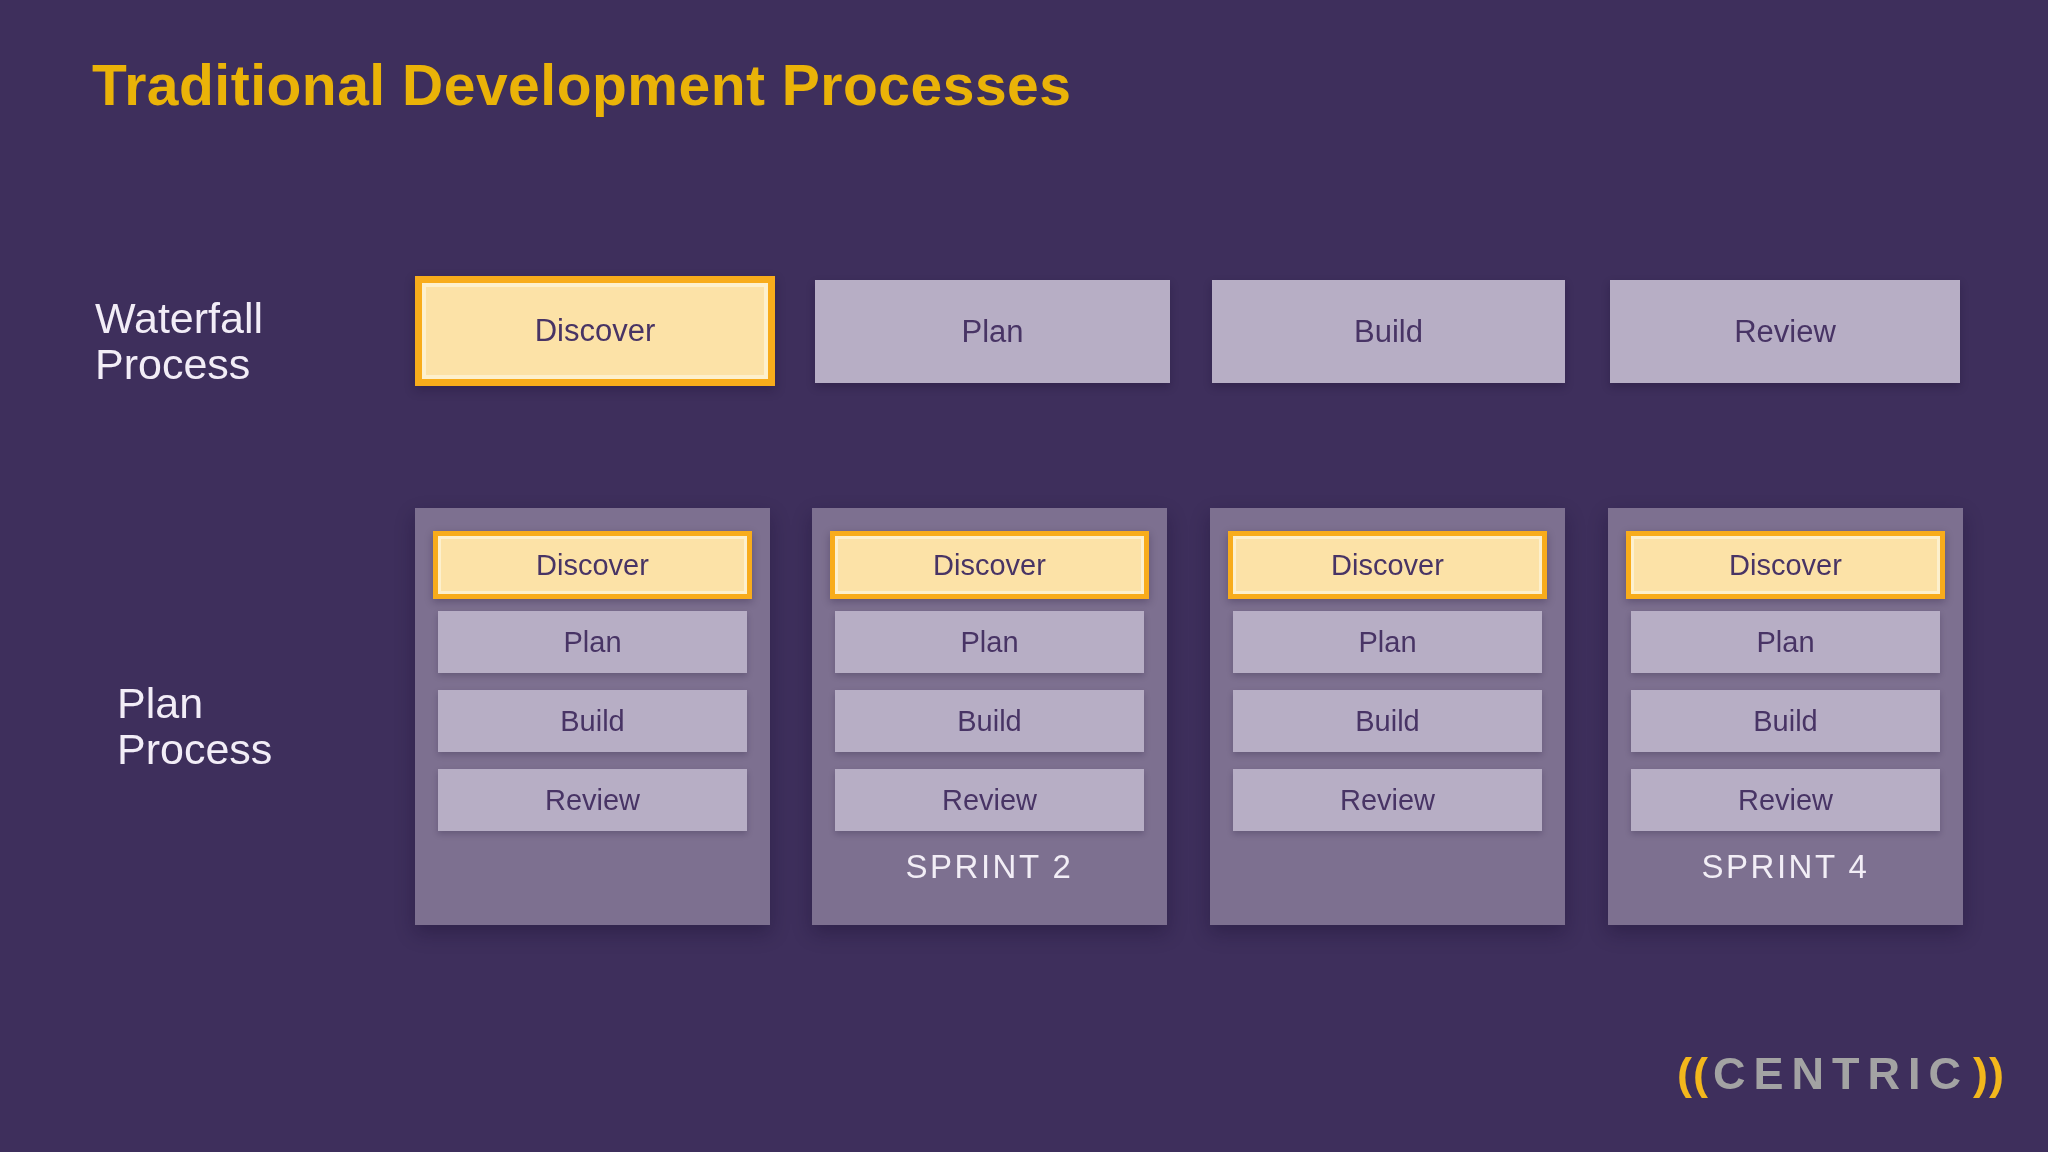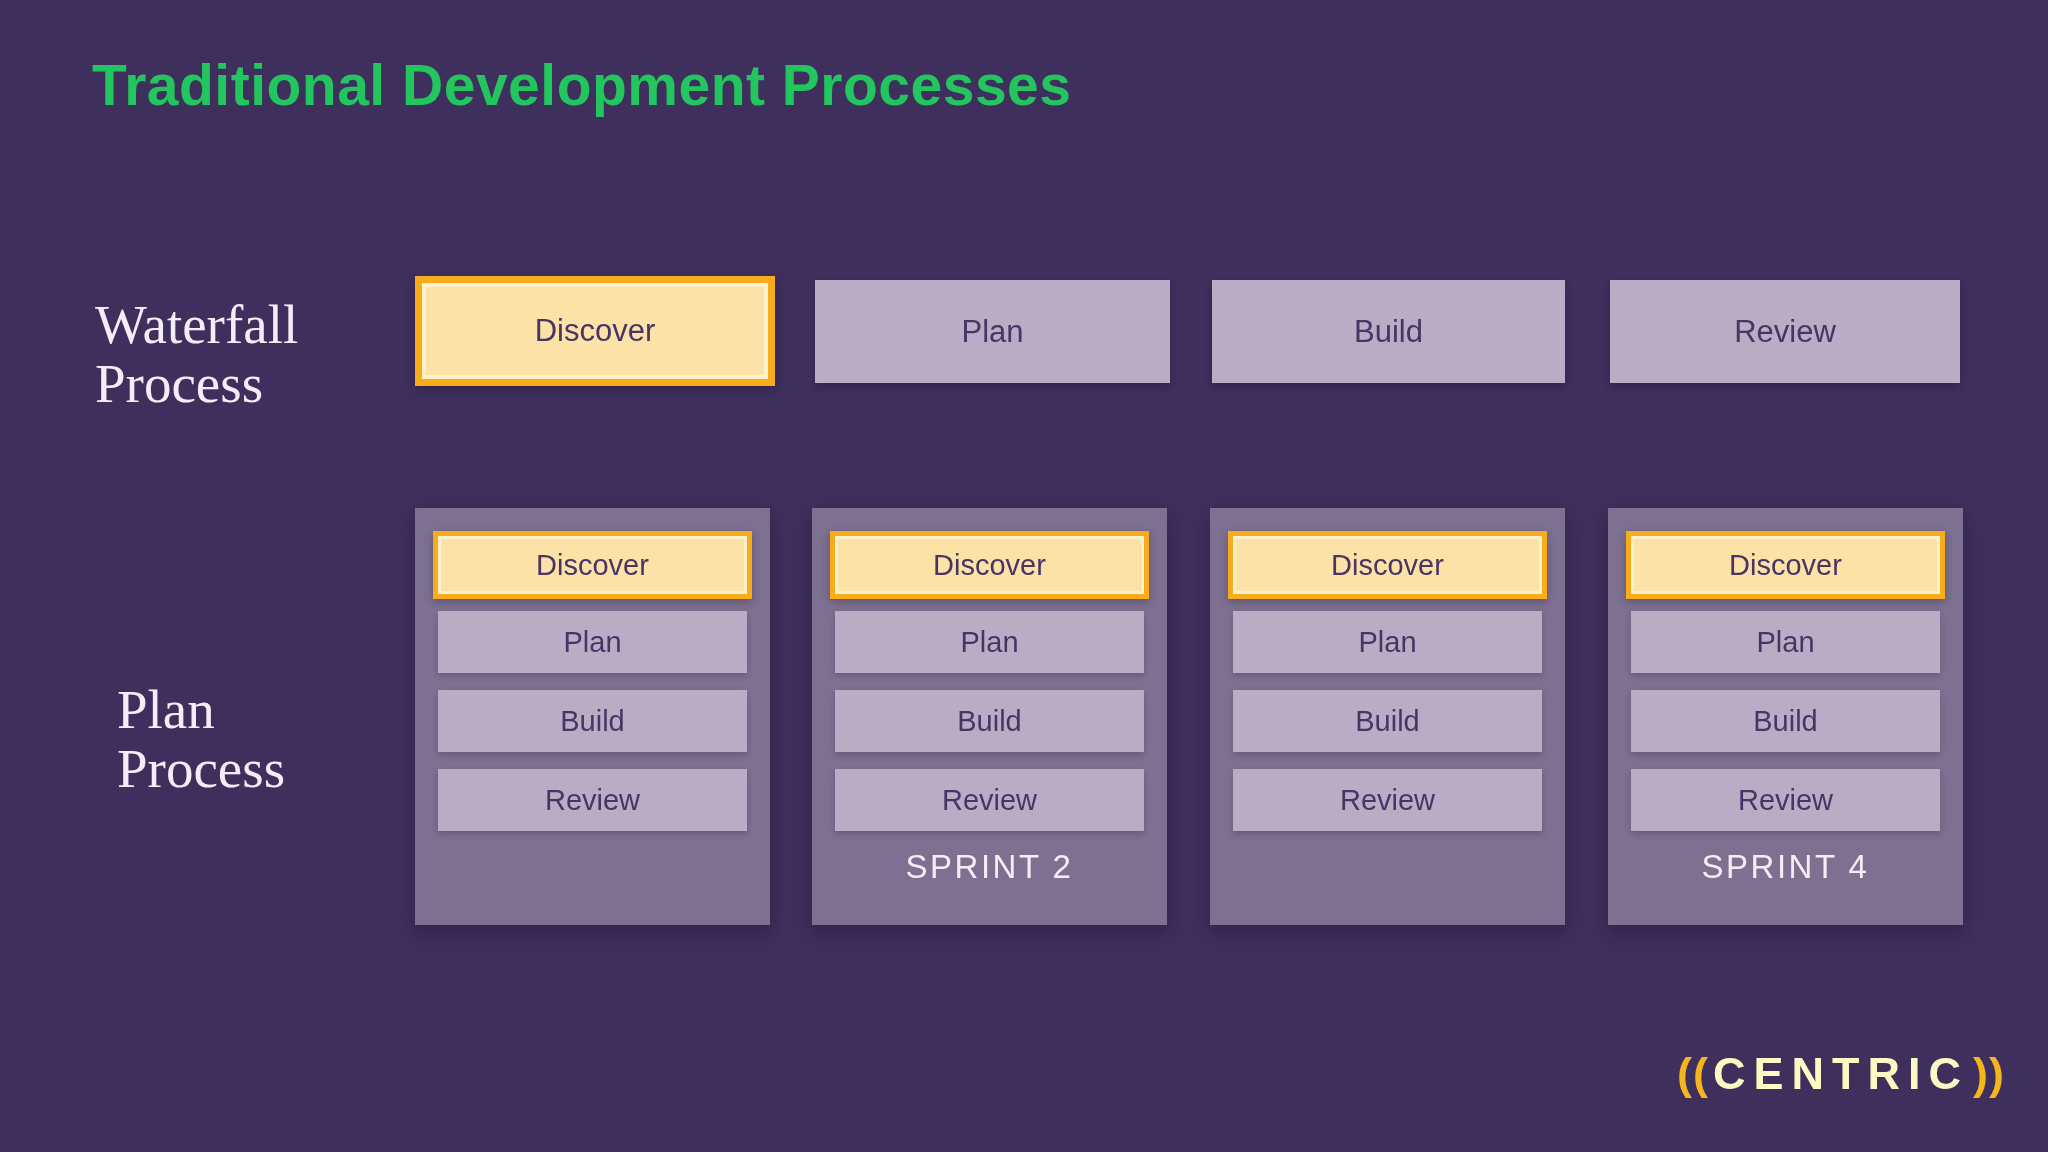--- a/index.html
+++ b/index.html
@@ -11,27 +11,27 @@
     overflow: hidden;
   }
 
   .title {
     position: absolute;
     left: 92px; top: 52px;
     margin: 0;
     font-size: 57px;
     font-weight: 700;
     letter-spacing: 0.5px;
-    color: #22c55e;
+    color: #eab308;
   }
 
   .row-label {
     position: absolute;
-    font-family: Liberation Serif, serif;
-    font-size: 55px;
+    font-family: Liberation Sans, sans-serif;
+    font-size: 43px;
     line-height: 1.08;
     color: #f2edf7;
     font-weight: 400;
   }
   .waterfall-label { left: 95px;  top: 295px; }
   .agile-label     { left: 117px; top: 680px; }
 
   
   .wf-stage {
     position: absolute;
@@ -104,21 +104,21 @@
     font-size: 45px;
     font-weight: 700;
     white-space: nowrap;
   }
   .logo .paren {
     color: #f3b71c;
     font-weight: 900;
     letter-spacing: 1px;
   }
   .logo .word {
-    color: #fef9c3;
+    color: #a3a3a3;
     letter-spacing: 8px;
     margin: 0 4px;
   }
 </style>
 </head>
 <body>
 
 <div>
 
   <h1 class="title">Traditional Development Processes</h1>

